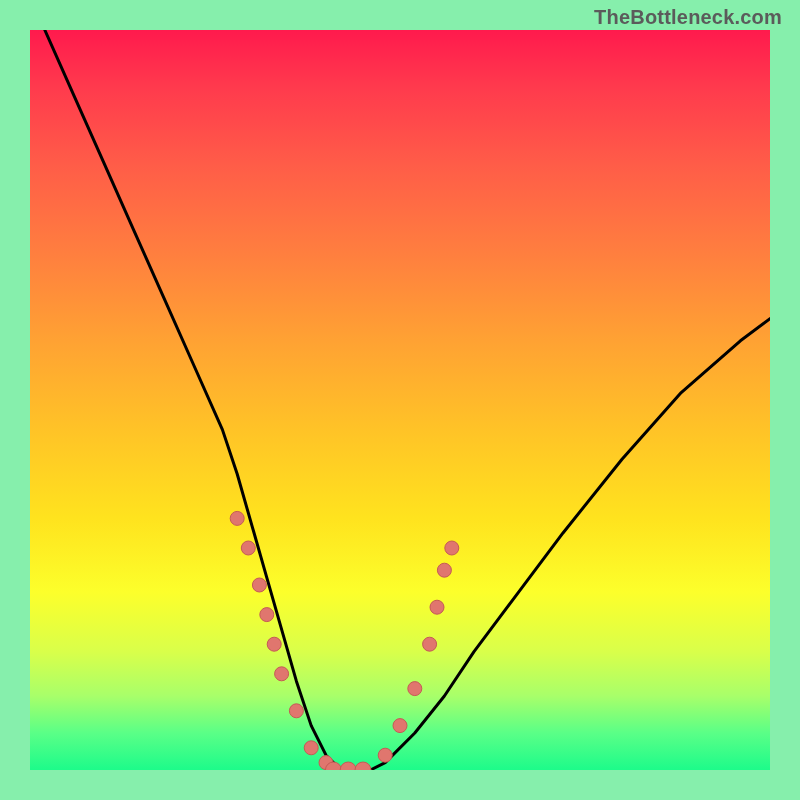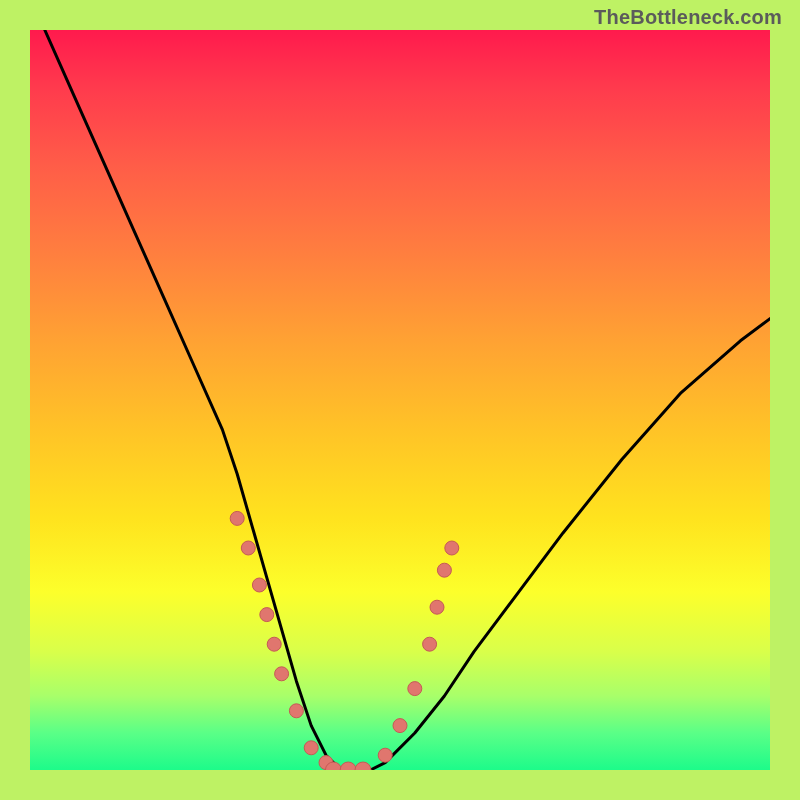--- a/index.html
+++ b/index.html
@@ -10,21 +10,21 @@
     overflow: hidden;
     background: #000;
     font-family: Arial, Helvetica, sans-serif;
   }
   .frame {
     position: absolute;
     left: 0;
     top: 0;
     width: 800px;
     height: 800px;
-    background: #bef264;
+    background: #86efac;
   }
   .plot {
     position: absolute;
     left: 30px;
     top: 30px;
     width: 740px;
     height: 740px;
     background: linear-gradient(to bottom,
       #ff1a4d 0%,
       #ff3b4d 8%,

